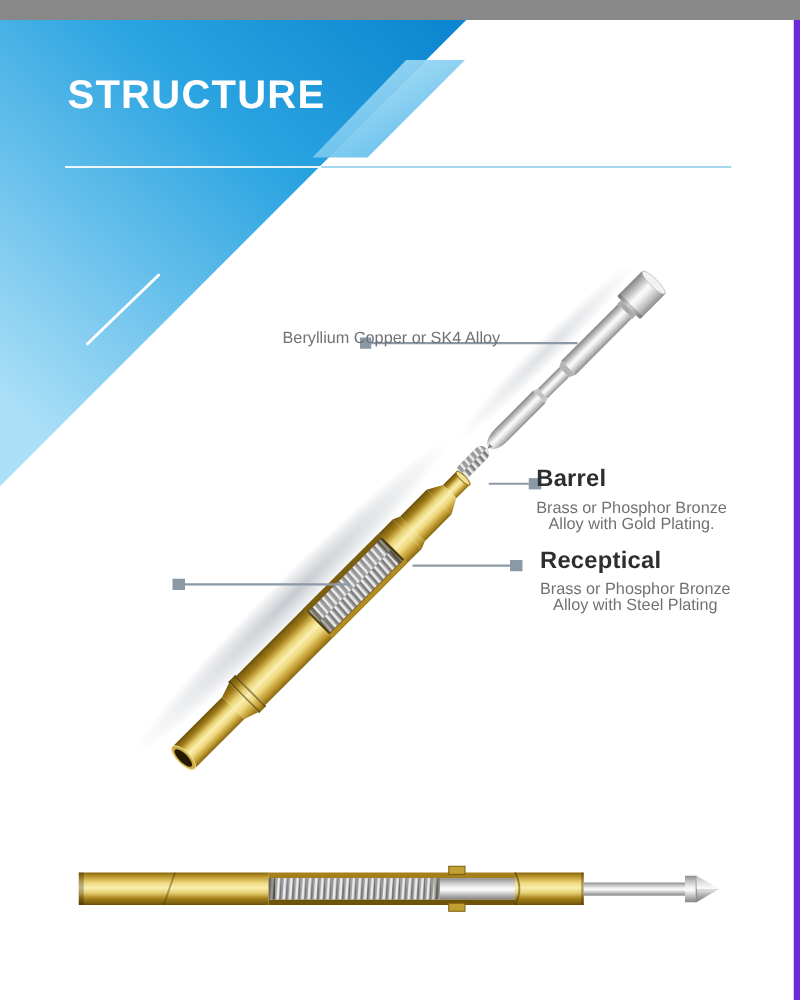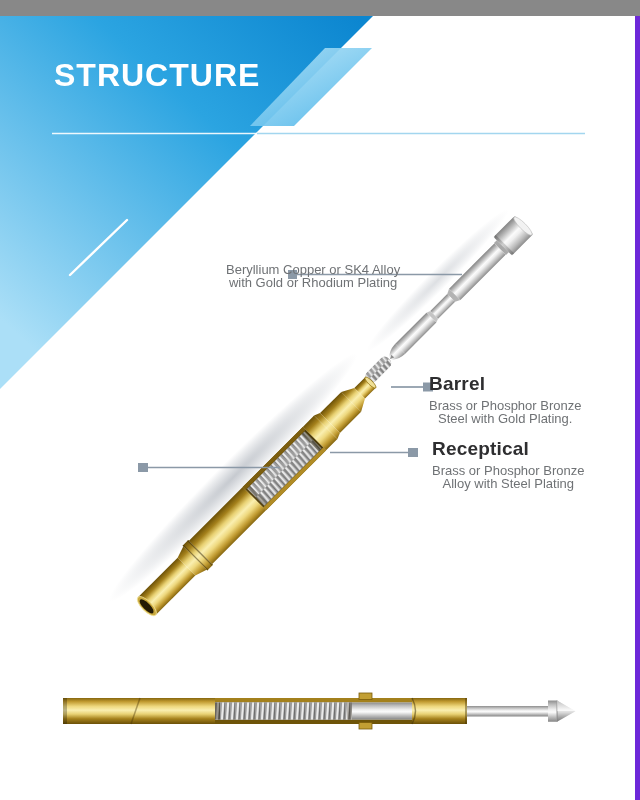--- a/index.html
+++ b/index.html
@@ -178,29 +178,28 @@
       <polygon points="557,684.5 575.5,695.2 557,695.2" fill="rgba(255,255,255,0.4)"></polygon>
       <polygon points="557,695.2 575.5,695.2 557,705.8" fill="rgba(0,0,0,0.12)"></polygon>
     </g>
   </svg>
 
   <div class="page-title">STRUCTURE</div>
 
   <div class="part-block" id="blk-plunger">
     <div class="part-desc">
       <div>Beryllium Copper or SK4 Alloy</div>
-      <div>with Gold or Rhodium Plating</div>
     </div>
   </div>
 
   <div class="part-block" id="blk-barrel">
     <h3>Barrel</h3>
     <div class="part-desc">
       <div>Brass or Phosphor Bronze</div>
-      <div>Steel with Gold Plating.</div>
+      <div>Alloy with Gold Plating.</div>
     </div>
   </div>
 
   <div class="part-block" id="blk-spring">
   </div>
 
   <div class="part-block" id="blk-receptical">
     <h3>Receptical</h3>
     <div class="part-desc">
       <div>Brass or Phosphor Bronze</div>

